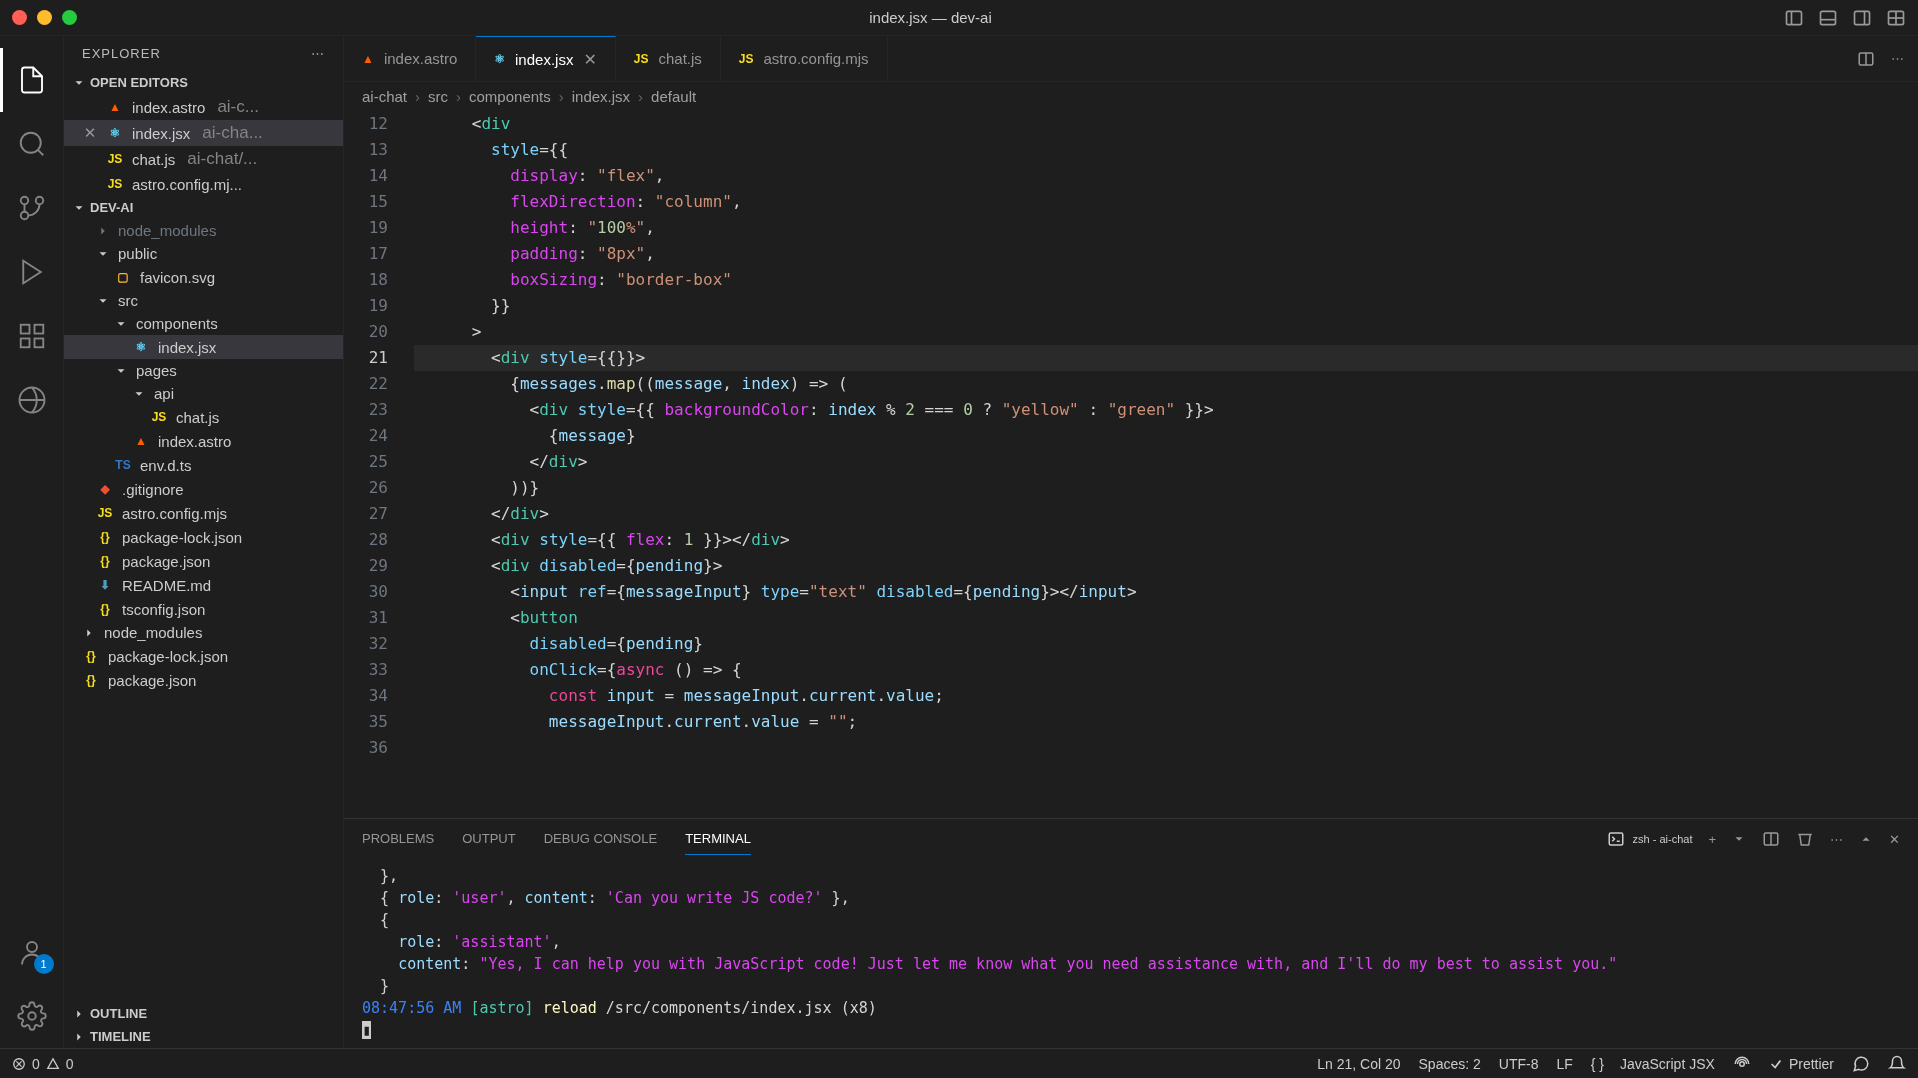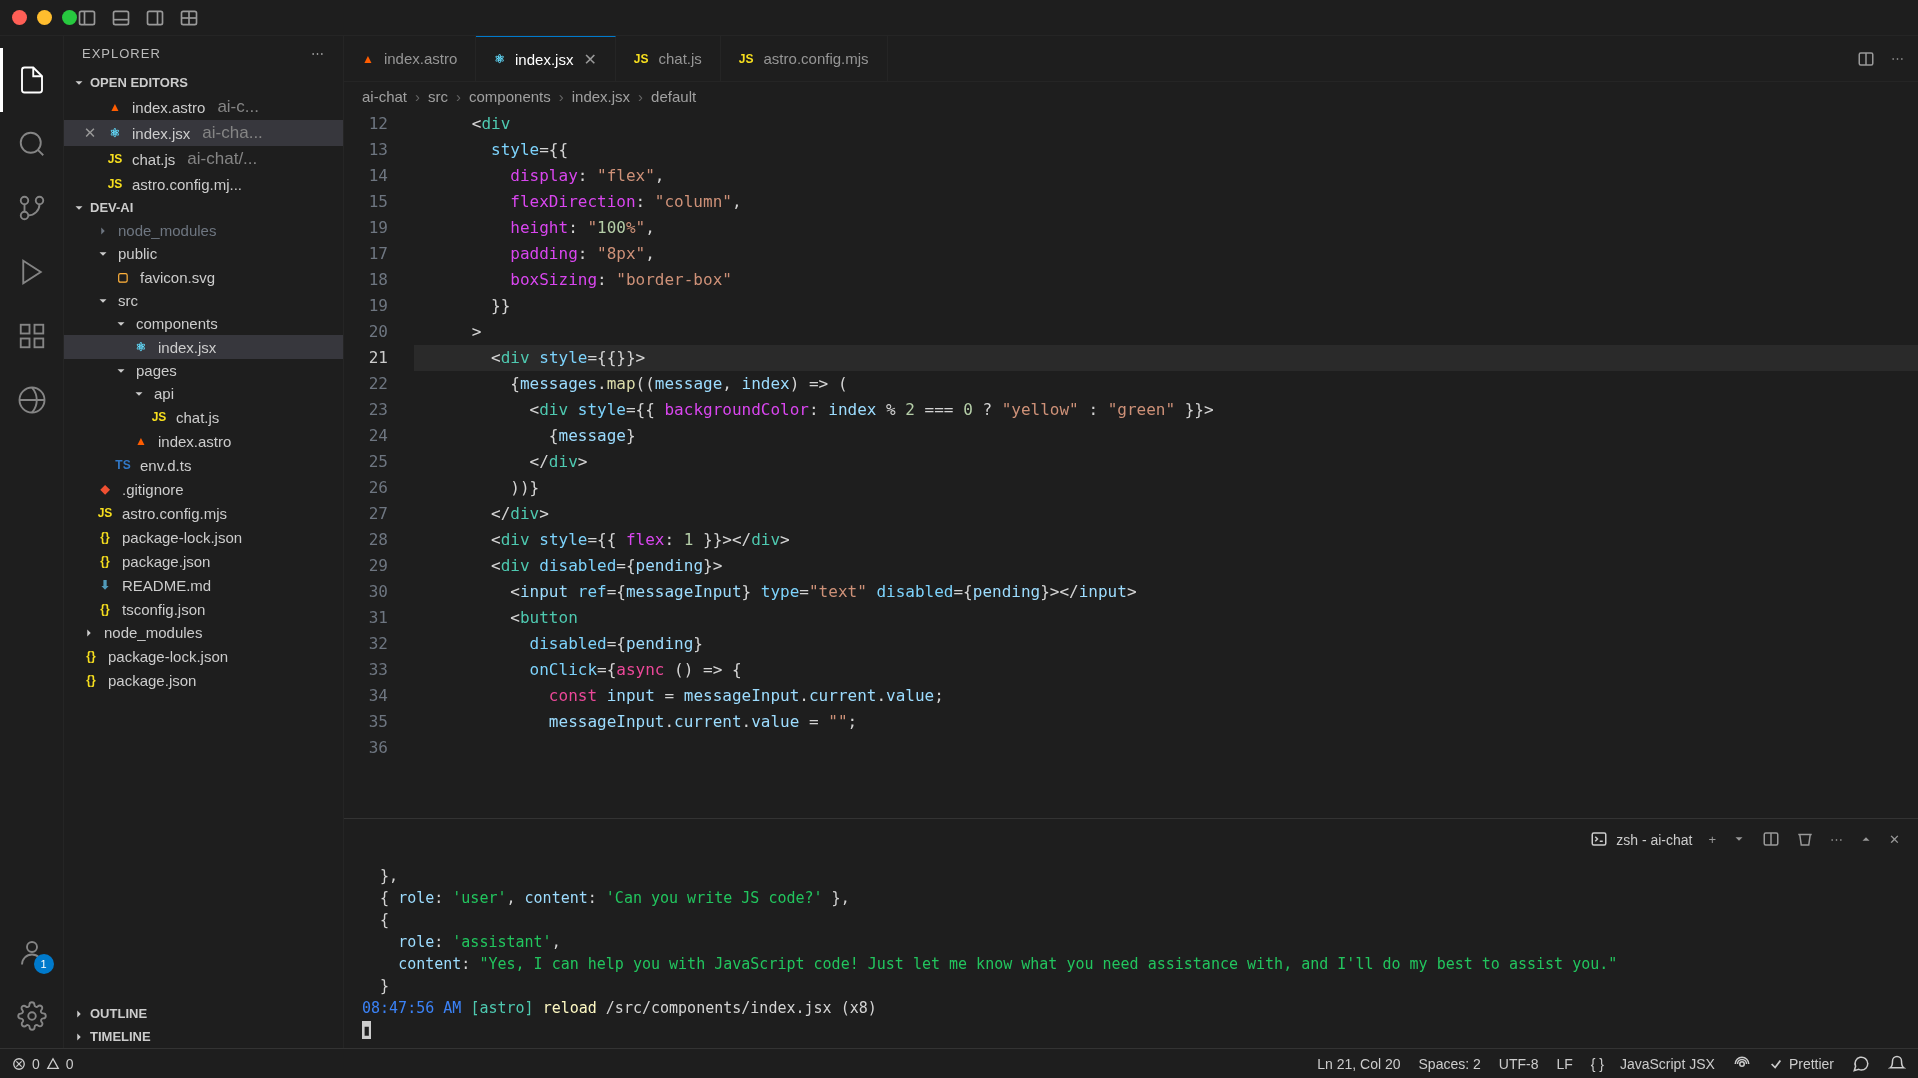--- a/index.html
+++ b/index.html
@@ -178,33 +178,33 @@
   display: flex;
   align-items: center;
   padding: 0 18px;
   gap: 28px;
   font-size: 13px;
 }
 .panel-tab { color: #969696; padding: 8px 0; }
 .panel-tab.active { color: #ffffff; border-bottom: 1px solid #007acc; }
 .panel-spacer { flex: 1; }
 .panel-actions { display: flex; align-items: center; gap: 16px; color: #999; }
-.terminal-label { display: flex; align-items: flex-end; gap: 8px; font-size: 14px; color: #ccc; }
+.terminal-label { display: flex; align-items: center; gap: 8px; font-size: 11px; color: #ccc; }
 .terminal-content {
   flex: 1;
   padding: 6px 18px;
   font-family: "SF Mono", Menlo, Consolas, monospace;
   font-size: 15px;
   line-height: 22px;
   color: #d4d4d4;
   white-space: pre-wrap;
   overflow: hidden;
 }
 .tm-key { color: #9cdcfe; }
-.tm-str { color: #22c55e; }
+.tm-str { color: #d946ef; }
 .tm-time { color: #3b82f6; }
 .tm-astro { color: #4ec9b0; }
 .tm-green { color: #fef9c3; }
 
 .statusbar {
   height: 30px;
   background: #1e1e1e;
   border-top: 1px solid #333;
   display: flex;
   align-items: center;
@@ -228,20 +228,21 @@
 </style>
 </head>
 <body>
 
 <div class="titlebar">
   <div class="traffic-lights">
     <div class="traffic-light tl-red"></div>
     <div class="traffic-light tl-yellow"></div>
     <div class="traffic-light tl-green"></div>
   </div>
+  <div class="title-text">index.jsx — dev-ai</div>
   <div class="title-icons">
     <svg viewBox="0 0 24 24" fill="none" stroke="currentColor" stroke-width="2">
         <rect x="3" y="4" width="18" height="16" rx="2"></rect>
         <line x1="9" y1="4" x2="9" y2="20"></line>
       </svg>
     <svg viewBox="0 0 24 24" fill="none" stroke="currentColor" stroke-width="2">
         <rect x="3" y="4" width="18" height="16" rx="2"></rect>
         <line x1="3" y1="14" x2="21" y2="14"></line>
       </svg>
     <svg viewBox="0 0 24 24" fill="none" stroke="currentColor" stroke-width="2">
@@ -534,20 +535,26 @@
           <div class="ln">33</div>
           <div class="ln">34</div>
           <div class="ln">35</div>
           <div class="ln">36</div>
         </div>
       <div class="code" id="code"><div class="line">      &lt;<span class="tk-tag">div</span></div><div class="line">        <span class="tk-attr">style</span>={{</div><div class="line">          <span class="tk-key">display</span>: <span class="tk-str">"flex"</span>,</div><div class="line">          <span class="tk-key">flexDirection</span>: <span class="tk-str">"column"</span>,</div><div class="line">          <span class="tk-key">height</span>: <span class="tk-str">"<span class="tk-num">100</span>%"</span>,</div><div class="line">          <span class="tk-key">padding</span>: <span class="tk-str">"8px"</span>,</div><div class="line">          <span class="tk-key">boxSizing</span>: <span class="tk-str">"border-box"</span></div><div class="line">        }}</div><div class="line">      &gt;</div><div class="line active">        &lt;<span class="tk-tag">div</span> <span class="tk-attr">style</span>={{}}&gt;</div><div class="line">          {<span class="tk-var">messages</span>.<span class="tk-fn">map</span>((<span class="tk-var">message</span>, <span class="tk-var">index</span>) =&gt; (</div><div class="line">            &lt;<span class="tk-tag">div</span> <span class="tk-attr">style</span>={{ <span class="tk-key">backgroundColor</span>: <span class="tk-var">index</span> % <span class="tk-num">2</span> === <span class="tk-num">0</span> ? <span class="tk-str">"yellow"</span> : <span class="tk-str">"green"</span> }}&gt;</div><div class="line">              {<span class="tk-var">message</span>}</div><div class="line">            &lt;/<span class="tk-tag">div</span>&gt;</div><div class="line">          ))}</div><div class="line">        &lt;/<span class="tk-tag">div</span>&gt;</div><div class="line">        &lt;<span class="tk-tag">div</span> <span class="tk-attr">style</span>={{ <span class="tk-key">flex</span>: <span class="tk-num">1</span> }}&gt;&lt;/<span class="tk-tag">div</span>&gt;</div><div class="line">        &lt;<span class="tk-tag">div</span> <span class="tk-attr">disabled</span>={<span class="tk-var">pending</span>}&gt;</div><div class="line">          &lt;<span class="tk-tag"><span class="tk-var">input</span></span> <span class="tk-attr">ref</span>={<span class="tk-var">messageInput</span>} <span class="tk-attr">type</span>=<span class="tk-str">"text"</span> <span class="tk-attr">disabled</span>={<span class="tk-var">pending</span>}&gt;&lt;/<span class="tk-tag"><span class="tk-var">input</span></span>&gt;</div><div class="line">          &lt;<span class="tk-tag">button</span></div><div class="line">            <span class="tk-attr">disabled</span>={<span class="tk-var">pending</span>}</div><div class="line">            <span class="tk-attr">onClick</span>={<span class="tk-kw">async</span> () =&gt; {</div><div class="line">              <span class="tk-kw">const</span> <span class="tk-tag"><span class="tk-var">input</span></span> = <span class="tk-var">messageInput</span>.<span class="tk-var">current</span>.<span class="tk-var">value</span>;</div><div class="line">              <span class="tk-var">messageInput</span>.<span class="tk-var">current</span>.<span class="tk-var">value</span> = <span class="tk-str">""</span>;</div><div class="line"></div></div>
     </div>
 
     <div class="panel">
       <div class="panel-tabs">
+        <div id="panel-tabs-container" style="display:flex; gap:28px;">
+            <div class="panel-tab">PROBLEMS</div>
+            <div class="panel-tab">OUTPUT</div>
+            <div class="panel-tab">DEBUG CONSOLE</div>
+            <div class="panel-tab active">TERMINAL</div>
+          </div>
         <div class="panel-spacer"></div>
         <div class="panel-actions">
           <div class="terminal-label">
             <svg class="icon-svg" viewBox="0 0 24 24" fill="none" stroke="currentColor" stroke-width="2">
                 <rect x="3" y="4" width="18" height="16" rx="2"></rect>
                 <polyline points="7 9 10 12 7 15"></polyline>
                 <line x1="13" y1="15" x2="17" y2="15"></line>
               </svg>
             <span>zsh - ai-chat</span>
           </div>

